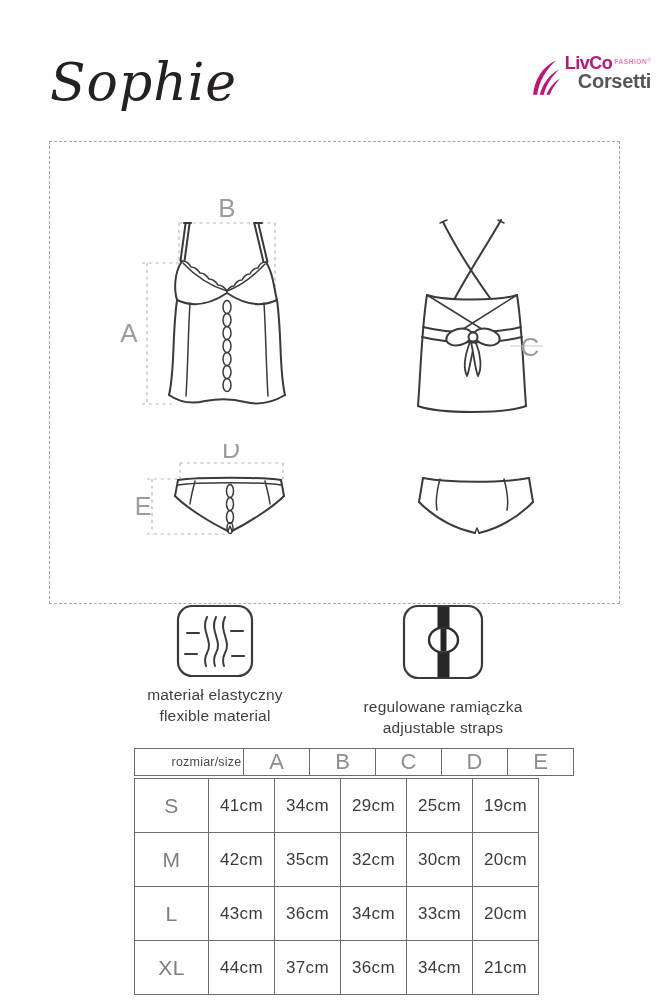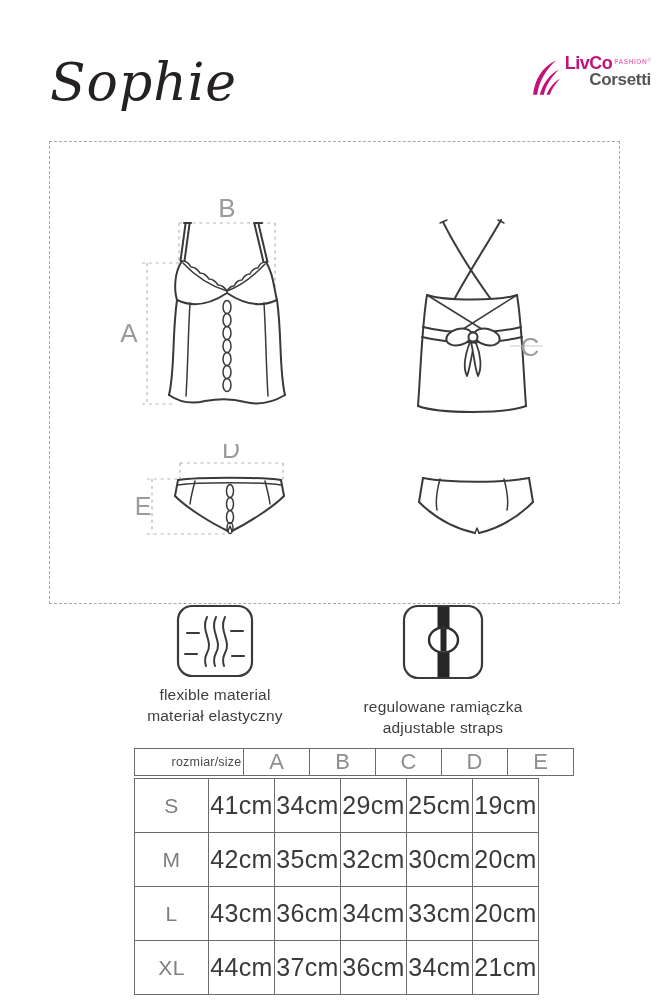--- a/index.html
+++ b/index.html
@@ -11,39 +11,39 @@
   .sophie{left:50px;top:52px;font-family:"DejaVu Serif",serif;font-style:italic;
           font-size:52px;color:#252120;letter-spacing:1px;}
 
   
   .logo{left:533px;top:54px;width:118px;height:48px;display:flex;align-items:flex-start;}
   .logo-text{margin-left:4px;line-height:1;text-align:right;}
   .logo-row1{display:flex;align-items:flex-start;}
   .brand{font-size:18px;font-weight:bold;color:#c2127b;letter-spacing:-0.5px;}
   .fashion{font-size:6.5px;font-weight:bold;color:#ee7ab8;letter-spacing:0.6px;margin:5px 0 0 2px;}
   .reg{font-size:5px;color:#ee7ab8;margin-top:4px;}
-  .corsetti{font-size:17px;font-weight:bold;color:#56565a;margin:-1px 0 10px 7px;letter-spacing:-0.3px;}
+  .corsetti{font-size:20px;font-weight:bold;color:#56565a;margin:-1px 0 10px 7px;letter-spacing:-0.3px;}
 
   
   .frame{left:49px;top:141px;width:569px;height:461px;border:1.2px dashed #a8a8a8;}
 
   
   .caption{font-size:15.5px;color:#3e3e3e;text-align:center;line-height:21px;letter-spacing:0.2px;}
   .cap1{left:138px;top:684px;width:154px;}
   .cap2{left:358px;top:696px;width:170px;}
 
   
   table.tbl{border-collapse:collapse;table-layout:fixed;}
   table.tbl td{border:1.5px solid #6b6b6b;text-align:center;vertical-align:middle;
                padding:0;background:#fff;}
   .hdr-tbl{left:134px;top:748px;}
   .hdr-tbl td{height:26px;font-size:22px;color:#8e8e8e;}
   .hdr-tbl td.c0{font-size:12.5px;color:#4a4a4a;letter-spacing:0.2px;padding-left:35px;}
   .body-tbl{left:134px;top:778px;}
-  .body-tbl td{height:53px;font-size:25px;color:#3b3b3b;letter-spacing:0.3px;}
+  .body-tbl td{height:53px;font-size:17px;color:#3b3b3b;letter-spacing:0.3px;}
   .body-tbl td.sz{font-size:21px;color:#7f7f7f;}
   .w0{width:73px;} .w{width:65px;}
 
   
   svg text{font-family:"Liberation Sans",sans-serif;fill:#9b9b9b;}
   .garment{stroke:#3a3a3a;fill:none;stroke-width:2;stroke-linecap:round;stroke-linejoin:round;}
   .thin{stroke-width:1.5;}
   .dim{stroke:#b5b5b5;stroke-width:1.2;fill:none;stroke-dasharray:3 3.8;}
 </style>
 </head>
@@ -195,22 +195,22 @@
   </svg>
 
   <svg class="abs" style="left:402px;top:604px;" width="82" height="76" viewBox="0 0 82 76">
     <rect x="2" y="2" width="78" height="72" rx="14" fill="none" stroke="#3a3a3a" stroke-width="2.2"></rect>
     <rect x="35.5" y="3" width="12" height="70" fill="#262626"></rect>
     <ellipse cx="41.5" cy="36" rx="14.5" ry="12.5" fill="#ffffff" stroke="#2e2e2e" stroke-width="2.4"></ellipse>
     <rect x="38.5" y="24.5" width="6" height="23" fill="#262626"></rect>
   </svg>
 
   <div class="abs caption cap1">
+    <div>materiał elastyczny</div>
     <div>flexible material</div>
-    <div>materiał elastyczny</div>
   </div>
   <div class="abs caption cap2">
     <div>regulowane ramiączka</div>
     <div>adjustable straps</div>
   </div>
 
   <table class="abs tbl hdr-tbl">
     <tbody>
         <tr>
       <td class="c0 w0">rozmiar/size</td>

